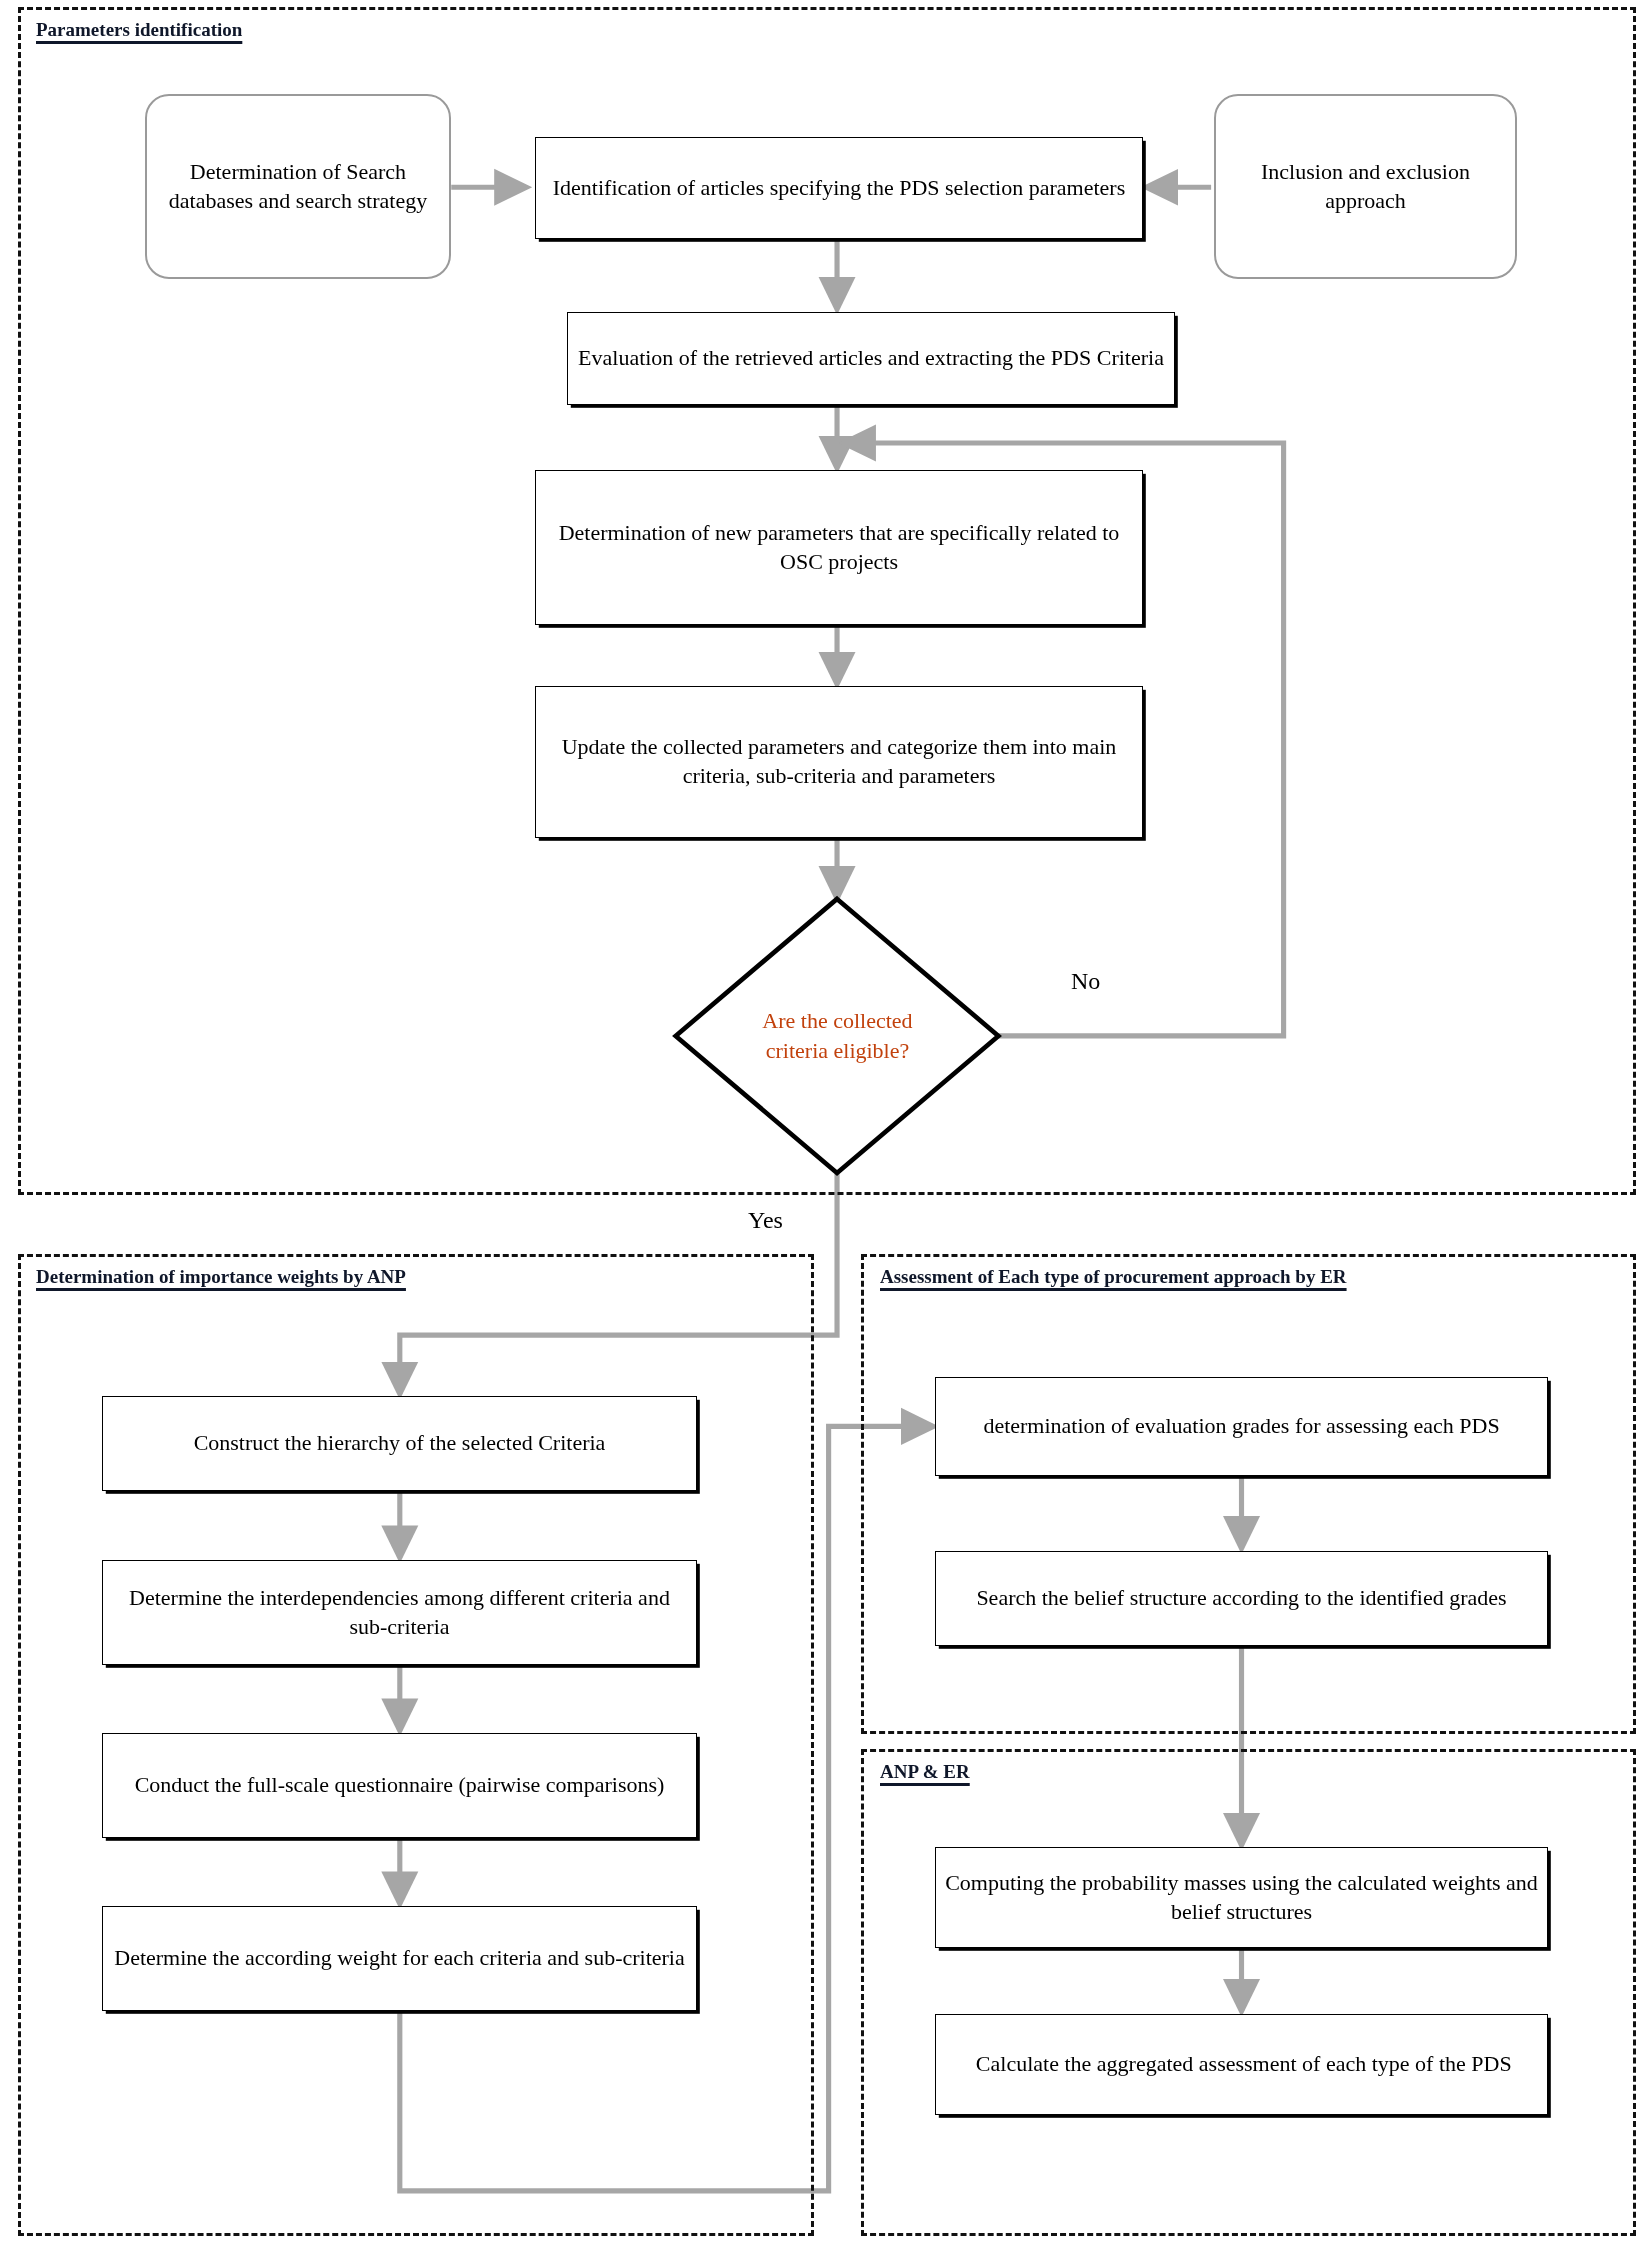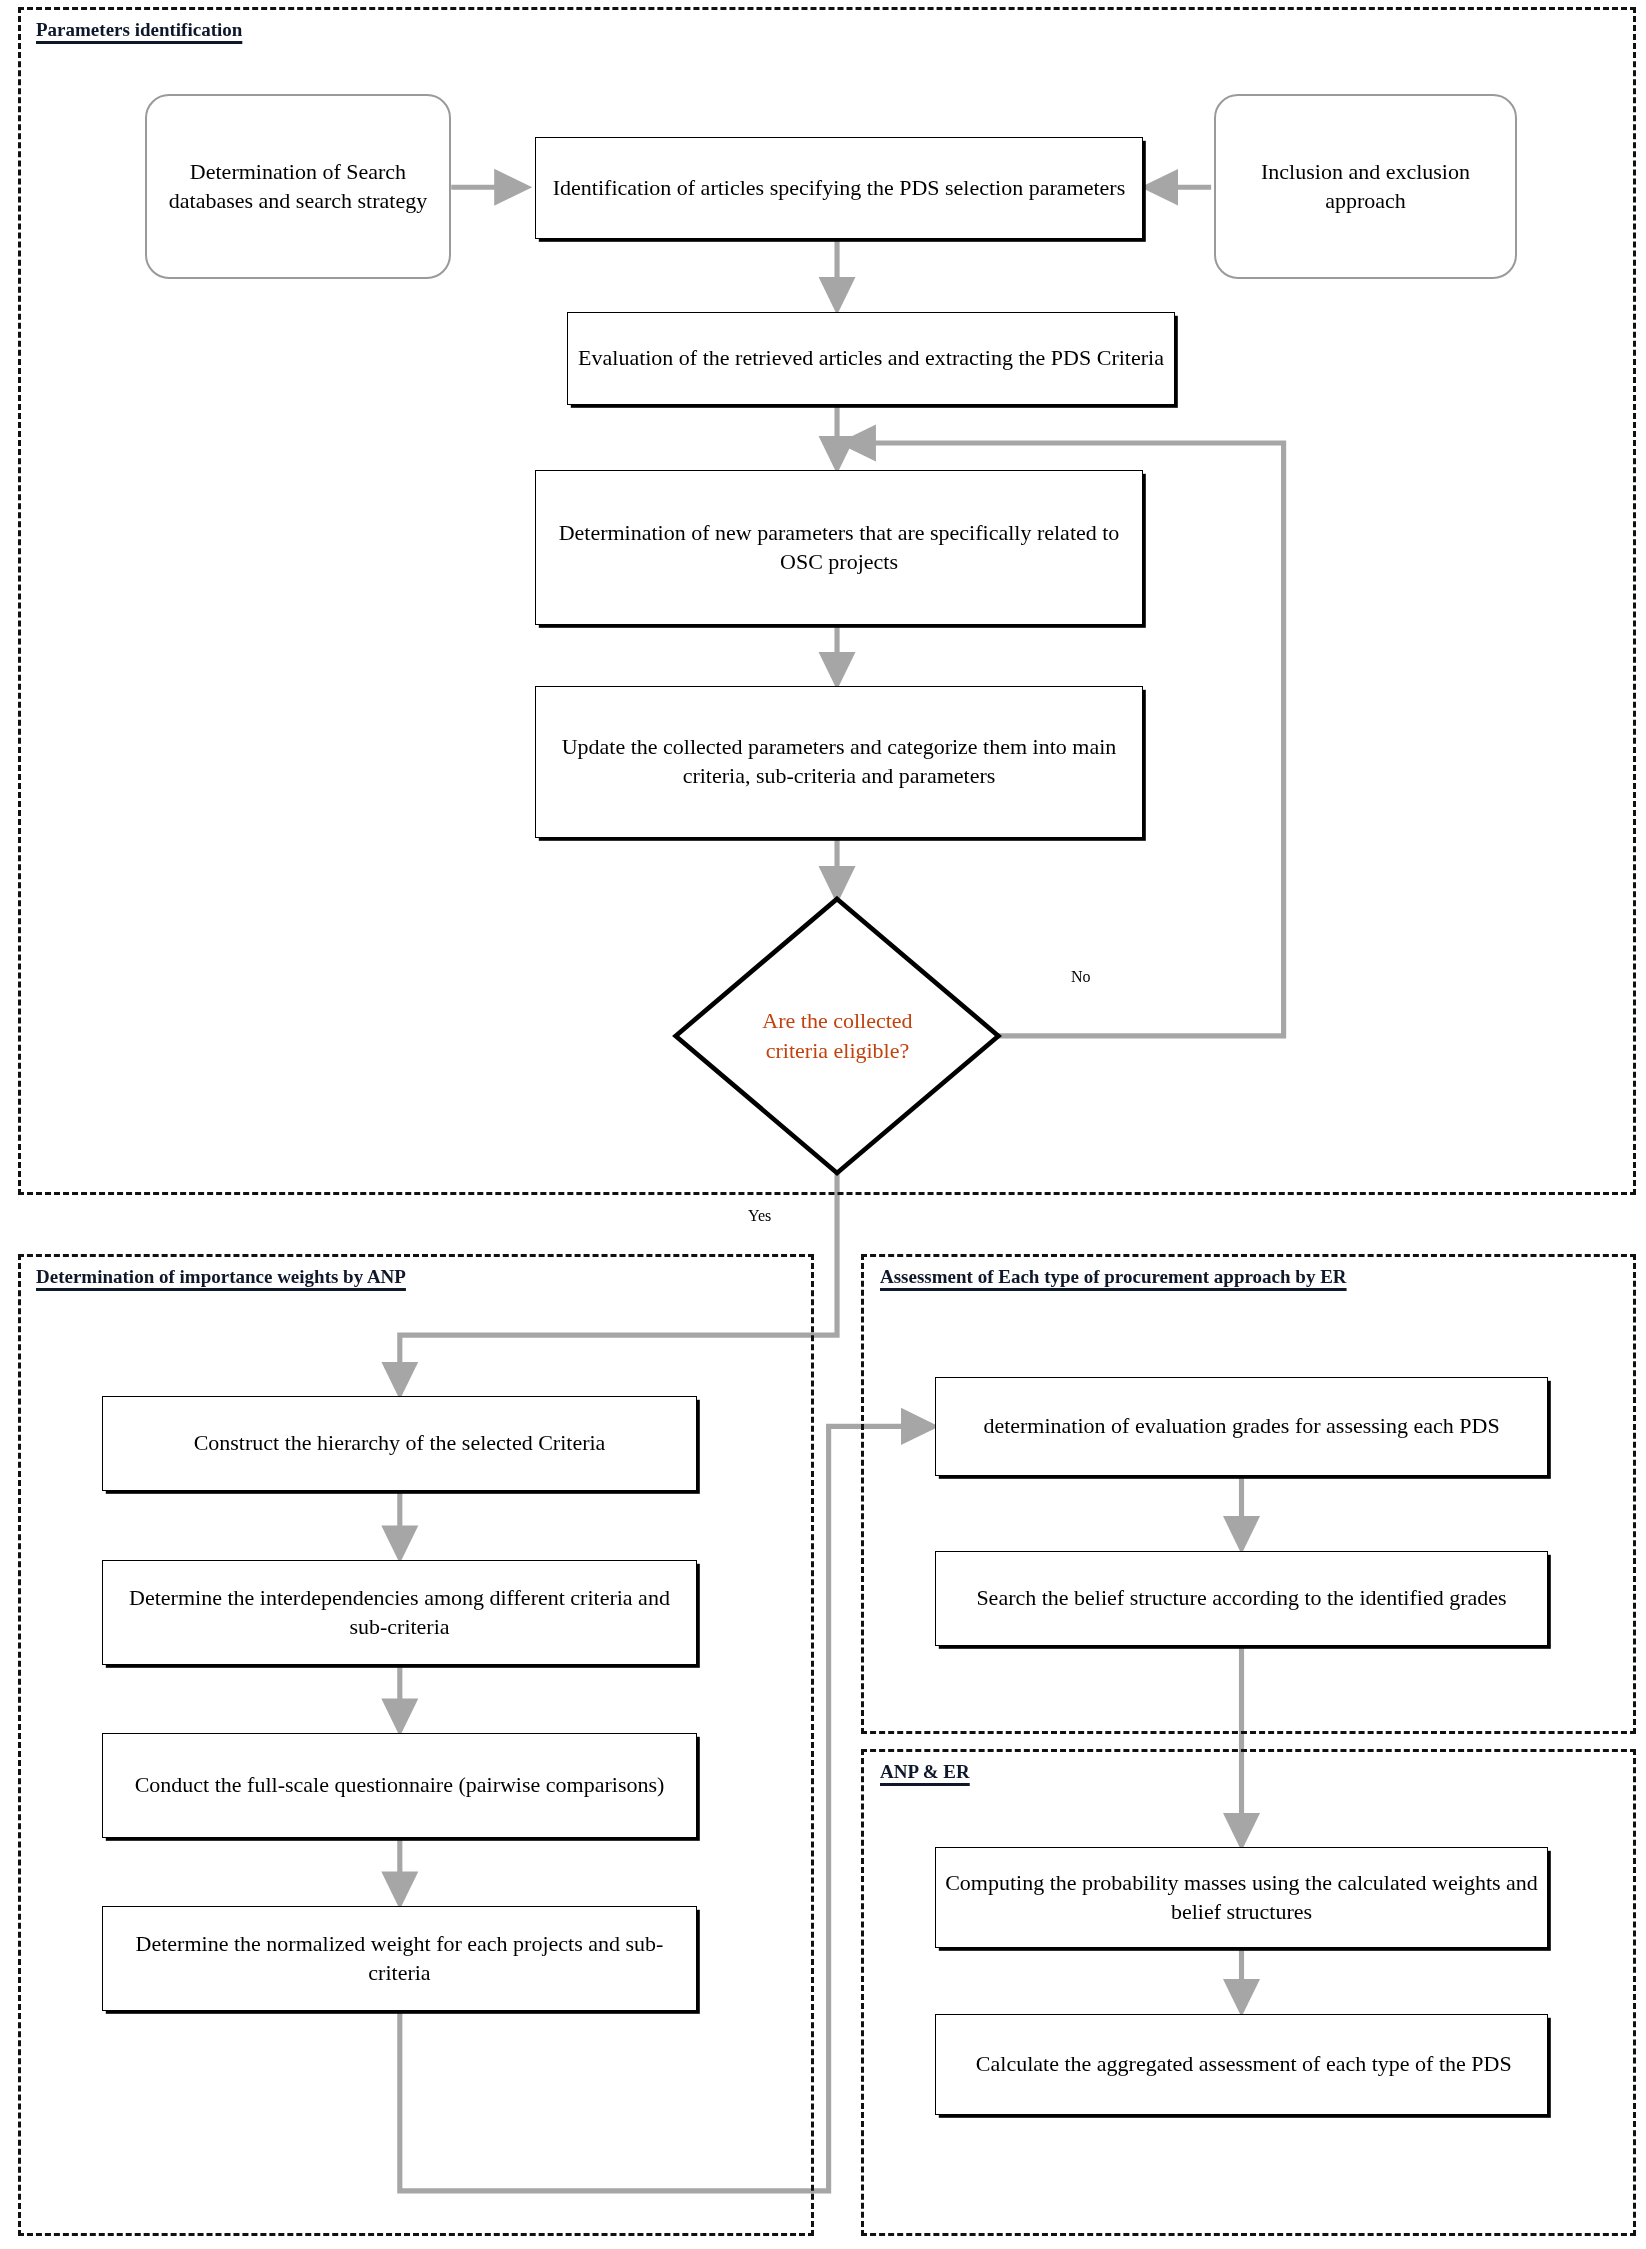--- a/index.html
+++ b/index.html
@@ -63,21 +63,21 @@
     text-align:center;
     font-size:22px;
     line-height:1.34;
     color:#c2410c;
     pointer-events:none;
   }
 
   
   .edge-label{
     position:absolute;
-    font-size:16px;
+    font-size:24px;
     color:#000;
     white-space:nowrap;
   }
 </style>
 </head>
 <body>
 
 <div id="root">
 
   <svg class="layer" viewBox="0 0 3520 4811" xmlns="http://www.w3.org/2000/svg">
@@ -143,21 +143,21 @@
   <div class="node" style="left:535px; top:686px; width:608px; height:152px;">Update the collected parameters and categorize them into main criteria, sub-criteria and parameters</div>
 
   <div class="diamond-label" style="left:730px; top:935px; width:215px; height:201px;">Are the collected criteria eligible?</div>
 
   <div class="node" style="left:102px; top:1396px; width:595px; height:95px;">Construct the hierarchy of the selected Criteria</div>
 
   <div class="node" style="left:102px; top:1560px; width:595px; height:105px;">Determine the interdependencies among different criteria and sub-criteria</div>
 
   <div class="node" style="left:102px; top:1733px; width:595px; height:105px;">Conduct the full-scale questionnaire (pairwise comparisons)</div>
 
-  <div class="node" style="left:102px; top:1906px; width:595px; height:105px;">Determine the normalized weight for each projects and sub-criteria</div>
+  <div class="node" style="left:102px; top:1906px; width:595px; height:105px;">Determine the according weight for each criteria and sub-criteria</div>
 
   <div class="node" style="left:935px; top:1377px; width:613px; height:99px;">determination of evaluation grades for assessing each PDS</div>
 
   <div class="node" style="left:935px; top:1551px; width:613px; height:95px;">Search the belief structure according to the identified grades</div>
 
   <div class="node" style="left:935px; top:1847px; width:613px; height:101px;">Computing the probability masses using the calculated weights and belief structures</div>
 
   <div class="node" style="left:935px; top:2014px; width:613px; height:101px;padding-left:12px;">Calculate the aggregated assessment of each type of the PDS</div>
 
   <div class="edge-label" style="left:1071px; top:968px;">No</div>

